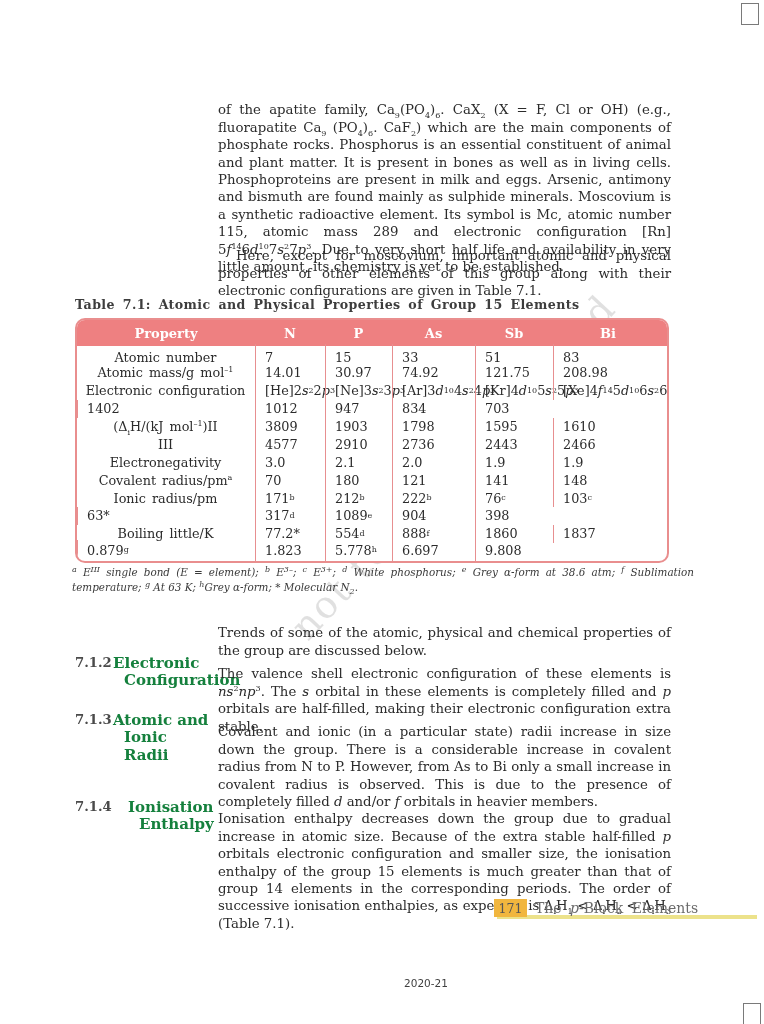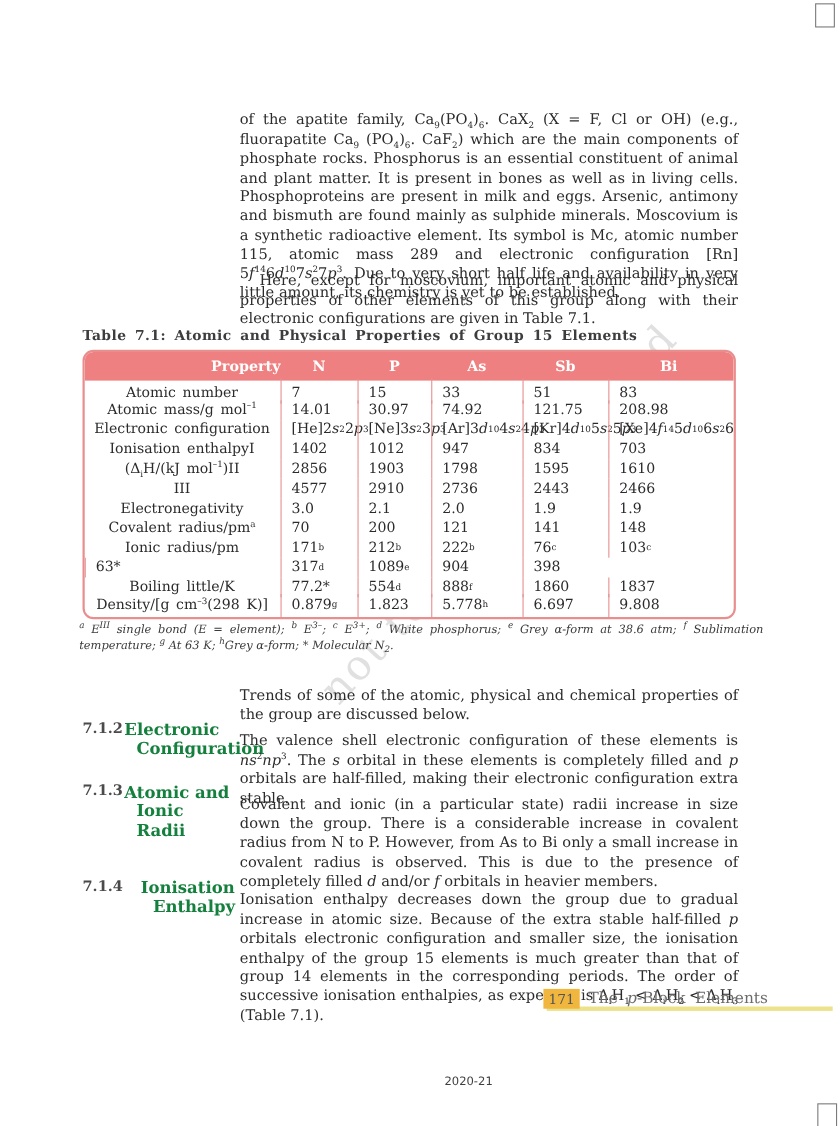--- a/index.html
+++ b/index.html
@@ -26,21 +26,21 @@
 
   
   #table-title{left:75px;top:297px;width:590px;font-weight:bold;
                font-size:12.6px;color:#3d3d3d;letter-spacing:.4px;word-spacing:3px;}
   #ptable{left:75px;top:318px;width:590px;border:2px solid #e98e8e;border-radius:10px;
           overflow:hidden;background:#fff;}
   .trow,#table-header{display:grid;grid-template-columns:178px 70px 67px 83px 78px 110px;}
   #table-header{background:#ee8081;color:#fff;font-weight:bold;font-size:13px;
                 height:26px;align-items:center;}
   #table-header .hcell{text-align:center;}
-  #table-header .hcell:first-child{text-align:right;}
+  #table-header .hcell:first-child{text-align:center;}
   .trow{height:17.9px;align-items:center;font-size:12.8px;}
   .tcell{height:100%;display:flex;align-items:center;white-space:nowrap;}
   .tcell.prop{justify-content:center;padding:0 9px 0 8px;word-spacing:2px;}
   .tcell.val{border-left:1px solid #e78f90;padding-left:9px;}
   .trow:first-child .tcell{padding-top:4px;}
   .trow:last-child .tcell{padding-bottom:5px;}
 
   
   #footnotes{left:72px;top:565px;width:622px;font-style:italic;font-size:10.4px;
              line-height:14.5px;color:#3a3a3a;text-align:justify;}
@@ -121,36 +121,32 @@
           <span>Electronic configuration</span>
           <span class="roman"></span>
         </div>
         <div class="tcell val">[He]2<i>s</i><sup>2</sup>2<i>p</i><sup>3</sup></div>
         <div class="tcell val">[Ne]3<i>s</i><sup>2</sup>3<i>p</i><sup>3</sup></div>
         <div class="tcell val">[Ar]3<i>d</i><sup>10</sup>4<i>s</i><sup>2</sup>4<i>p</i><sup>3</sup></div>
         <div class="tcell val">[Kr]4<i>d</i><sup>10</sup>5<i>s</i><sup>2</sup>5<i>p</i><sup>3</sup></div>
         <div class="tcell val">[Xe]4<i>f</i><sup>14</sup>5<i>d</i><sup>10</sup>6<i>s</i><sup>2</sup>6<i>p</i><sup>3</sup></div>
       </div>
       <div class="trow">
-        <div class="tcell prop">
-          <span>Ionisation enthalpy</span>
-          <span class="roman">I</span>
-        </div>
         <div class="tcell val">1402</div>
         <div class="tcell val">1012</div>
         <div class="tcell val">947</div>
         <div class="tcell val">834</div>
         <div class="tcell val">703</div>
       </div>
       <div class="trow">
         <div class="tcell prop">
           <span>(Δ<sub>i</sub>H/(kJ mol<sup>–1</sup>)</span>
           <span class="roman">II</span>
         </div>
-        <div class="tcell val">2856</div>
+        <div class="tcell val">3809</div>
         <div class="tcell val">1903</div>
         <div class="tcell val">1798</div>
         <div class="tcell val">1595</div>
         <div class="tcell val">1610</div>
       </div>
       <div class="trow">
         <div class="tcell prop">
           <span></span>
           <span class="roman">III</span>
         </div>
@@ -170,21 +166,21 @@
         <div class="tcell val">2.0</div>
         <div class="tcell val">1.9</div>
         <div class="tcell val">1.9</div>
       </div>
       <div class="trow">
         <div class="tcell prop">
           <span>Covalent radius/pm<sup>a</sup></span>
           <span class="roman"></span>
         </div>
         <div class="tcell val">70</div>
-        <div class="tcell val">200</div>
+        <div class="tcell val">180</div>
         <div class="tcell val">121</div>
         <div class="tcell val">141</div>
         <div class="tcell val">148</div>
       </div>
       <div class="trow">
         <div class="tcell prop">
           <span>Ionic radius/pm</span>
           <span class="roman"></span>
         </div>
         <div class="tcell val">171<sup>b</sup></div>
@@ -205,24 +201,20 @@
           <span>Boiling little/K</span>
           <span class="roman"></span>
         </div>
         <div class="tcell val">77.2*</div>
         <div class="tcell val">554<sup>d</sup></div>
         <div class="tcell val">888<sup>f</sup></div>
         <div class="tcell val">1860</div>
         <div class="tcell val">1837</div>
       </div>
       <div class="trow">
-        <div class="tcell prop">
-          <span>Density/[g cm<sup>–3</sup>(298 K)]</span>
-          <span class="roman"></span>
-        </div>
         <div class="tcell val">0.879<sup>g</sup></div>
         <div class="tcell val">1.823</div>
         <div class="tcell val">5.778<sup>h</sup></div>
         <div class="tcell val">6.697</div>
         <div class="tcell val">9.808</div>
       </div>
     </div>
 </div>
 
 <div class="abs" id="footnotes"><sup>a</sup> E<sup>III</sup> single bond (E = element); <sup>b</sup> E<sup>3–</sup>; <sup>c</sup> E<sup>3+</sup>; <sup>d</sup> White phosphorus; <sup>e</sup> Grey α-form at 38.6 atm; <sup>f</sup> Sublimation temperature; <sup>g</sup> At 63 K; <sup>h</sup>Grey α-form; * Molecular N<sub>2</sub>.</div>

